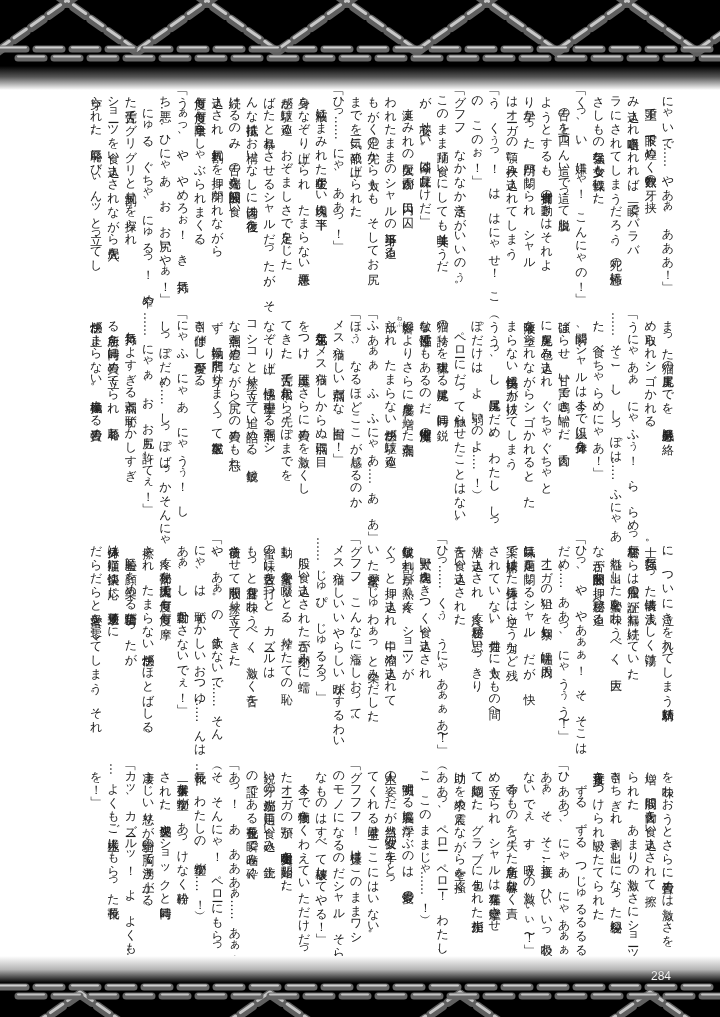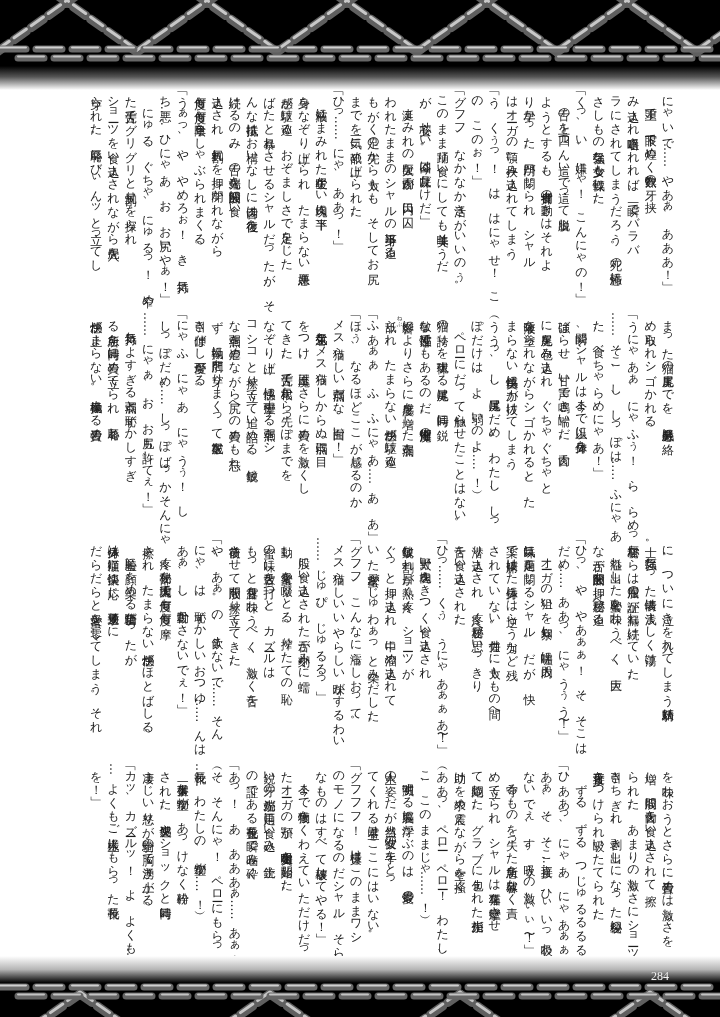--- a/index.html
+++ b/index.html
@@ -21,21 +21,21 @@
   .tier-4 { top:763px; }
   .col { white-space:nowrap; }
   .ruby {
     position:absolute; left:397px; top:312px;
     writing-mode: vertical-rl;
     font-family: "DejaVu Serif", "Liberation Serif", serif;
     font-size:5.5px; line-height:6px; color:#333;
   }
   .page-number {
     position:absolute; left:651px; top:969px;
-    font-family: Liberation Serif, serif;
+    font-family: Liberation Sans, sans-serif;
     font-size:12px; color:#f4f4f4; text-shadow:0 0 1px #555;
   }
 </style>
 </head>
 <body>
 
 <svg class="header" width="720" height="90" viewBox="0 0 720 90">
   <defs>
     <linearGradient id="fadeDown" x1="0" y1="0" x2="0" y2="1">
       <stop offset="0" stop-color="#000"></stop>

